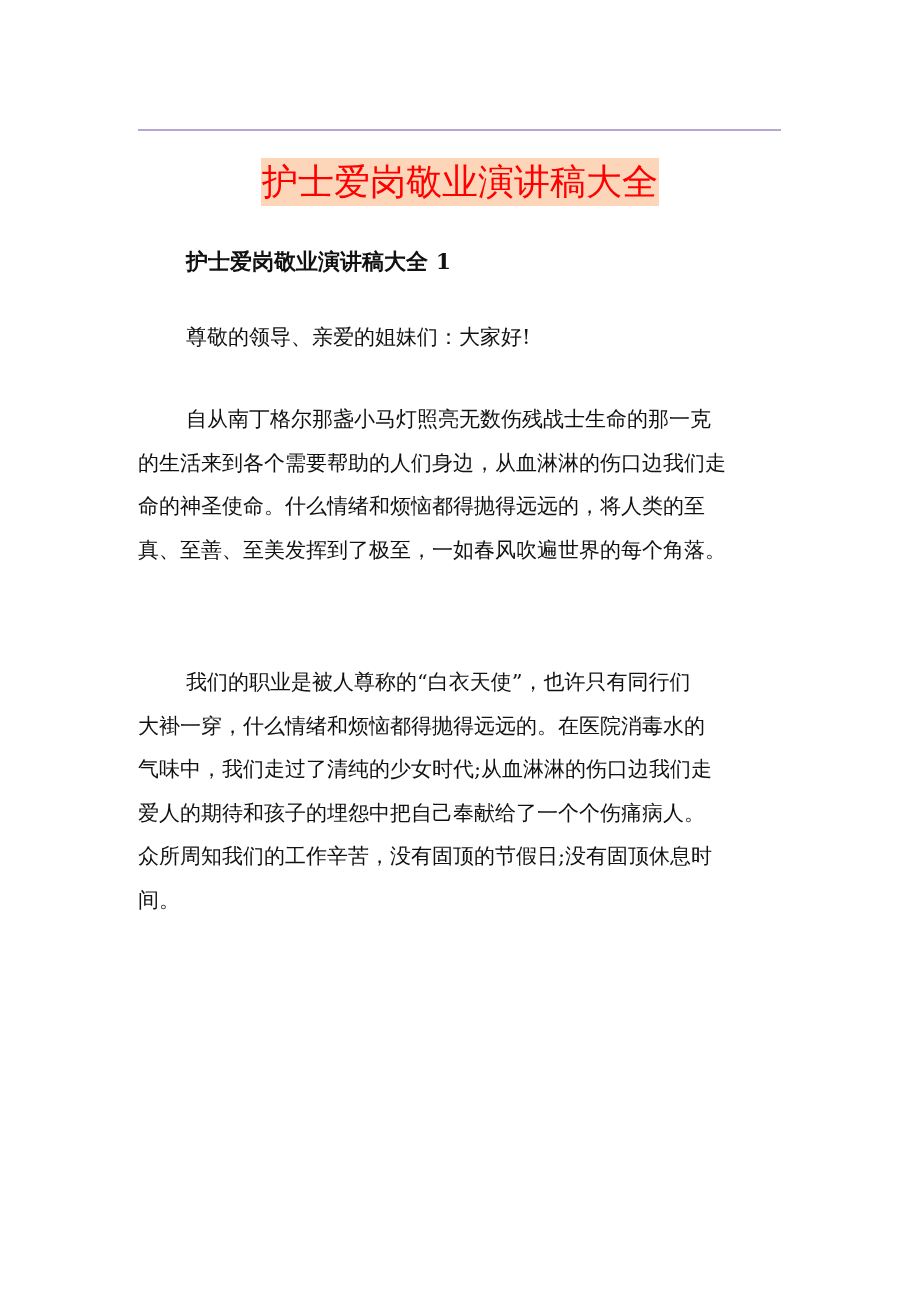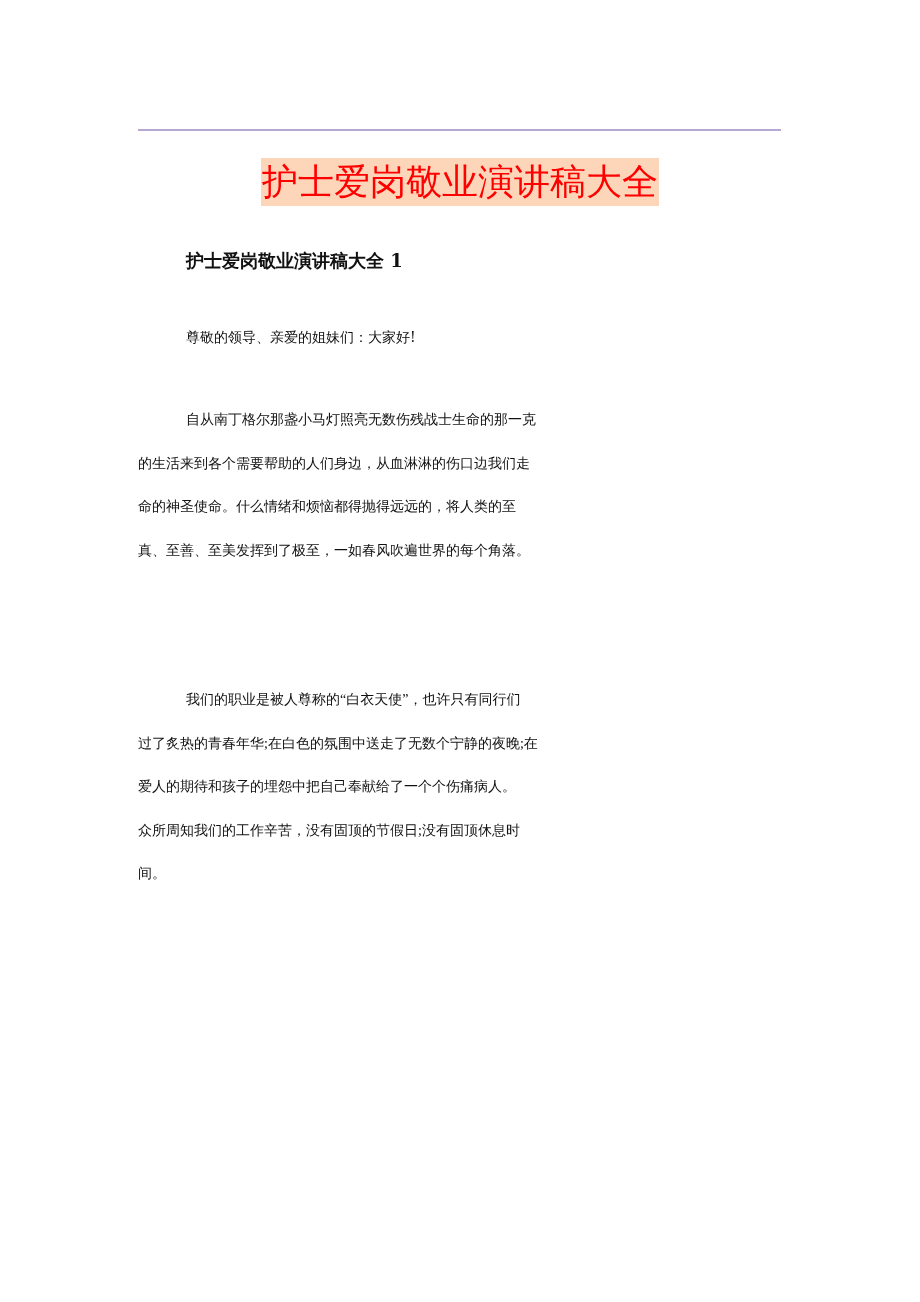--- a/index.html
+++ b/index.html
@@ -4,23 +4,23 @@
 <style>
   html, body { margin: 0; padding: 0; background: #ffffff; }
   body { width: 920px; height: 1302px; position: relative; overflow: hidden;
          font-family: "DejaVu Serif", "Liberation Serif", serif; color: #111; }
   .rule { position: absolute; left: 138px; top: 129px; width: 643px; height: 0;
           border-top: 2px solid #b6a8d2; }
   .title-wrap { position: absolute; top: 158px; left: 0; width: 920px; text-align: center; }
   .title { display: inline-block; background: #fdd5b8; color: #ff0000;
            font-family: "DejaVu Sans", "Liberation Sans", sans-serif;
            font-size: 36px; line-height: 48px; padding: 0 1px; letter-spacing: 0px; }
-  .section-heading { position: absolute; left: 186px; top: 246px; font-size: 18px;
+  .section-heading { position: absolute; left: 186px; top: 246px; font-size: 22px;
                      font-weight: bold; line-height: 30px; }
-  .para { position: absolute; left: 138px; width: 680px; font-size: 14px; line-height: 43.6px; margin: 0; }
+  .para { position: absolute; left: 138px; width: 680px; font-size: 21px; line-height: 43.6px; margin: 0; }
   .line { display: block; white-space: nowrap; }
   .indent { padding-left: 48px; }
 </style>
 </head>
 <body>
 
 <div class="rule"></div>
 
 <div class="title-wrap">
   <span class="title">护士爱岗敬业演讲稿大全</span>
@@ -32,19 +32,20 @@
   <span class="line indent">尊敬的领导、亲爱的姐妹们：大家好!</span>
 </p>
 
 <p class="para" style="top:398px;">
   <span class="line indent">自从南丁格尔那盏小马灯照亮无数伤残战士生命的那一克</span>
   <span class="line">的生活来到各个需要帮助的人们身边，从血淋淋的伤口边我们走</span>
   <span class="line">命的神圣使命。什么情绪和烦恼都得抛得远远的，将人类的至</span>
   <span class="line">真、至善、至美发挥到了极至，一如春风吹遍世界的每个角落。</span>
 </p>
 
-<p class="para" style="top:678px;font-family:Liberation Serif, serif;">
+<p class="para" style="top:661px;">
   <span class="line indent">我们的职业是被人尊称的“白衣天使”，也许只有同行们</span>
-  <span class="line">过了炙热的青春年华;在白色的氛围中送走了无数个宁静的夜晚;在</span>
+  <span class="line">大褂一穿，什么情绪和烦恼都得抛得远远的。在医院消毒水的</span>
+  <span class="line">气味中，我们走过了清纯的少女时代;从血淋淋的伤口边我们走</span>
   <span class="line">爱人的期待和孩子的埋怨中把自己奉献给了一个个伤痛病人。</span>
   <span class="line">众所周知我们的工作辛苦，没有固顶的节假日;没有固顶休息时</span>
   <span class="line">间。</span>
 </p>
 
 </body></html>

